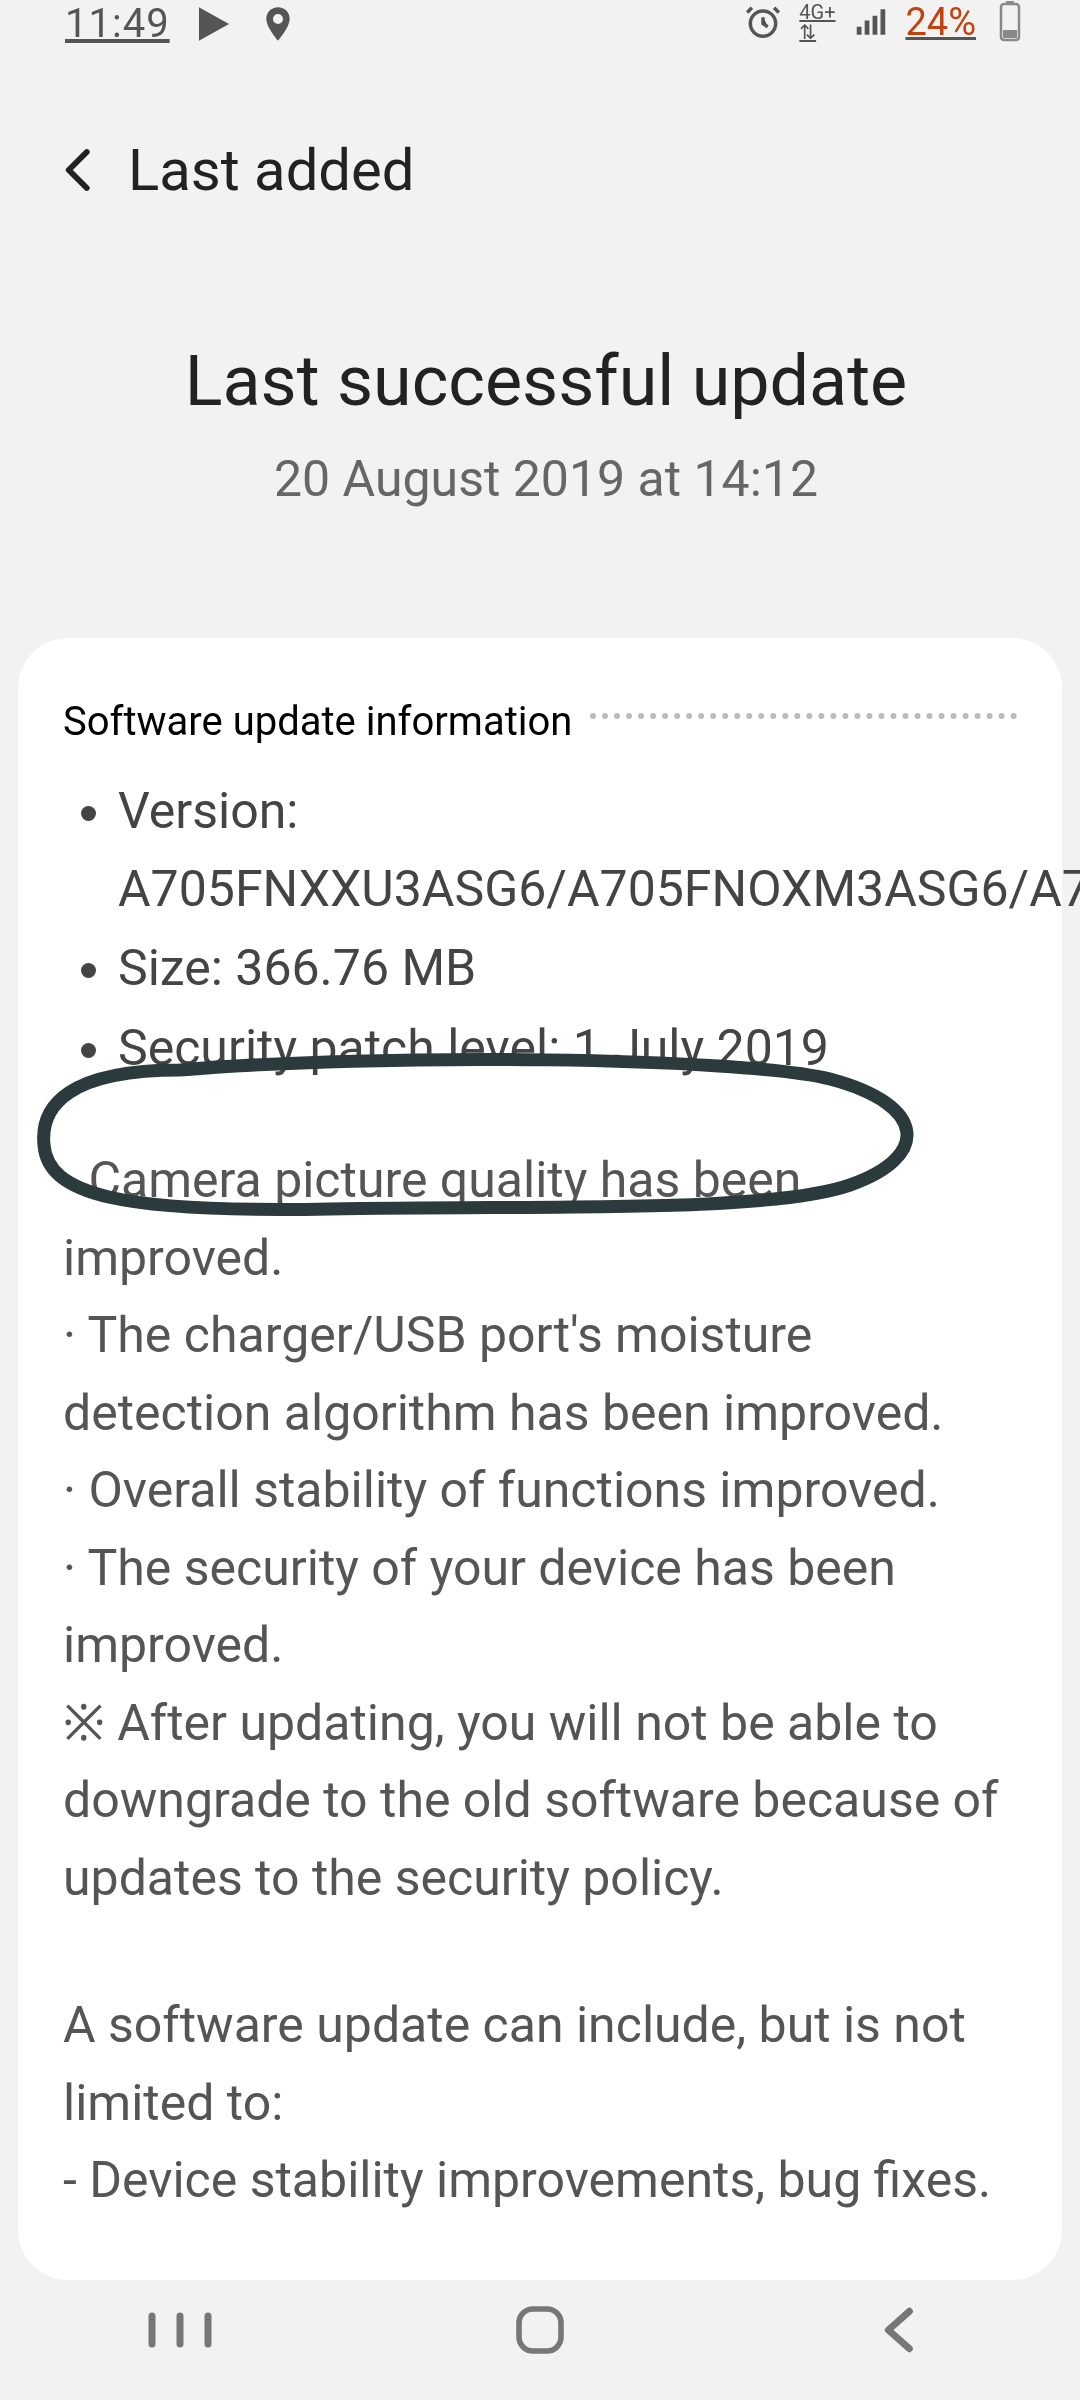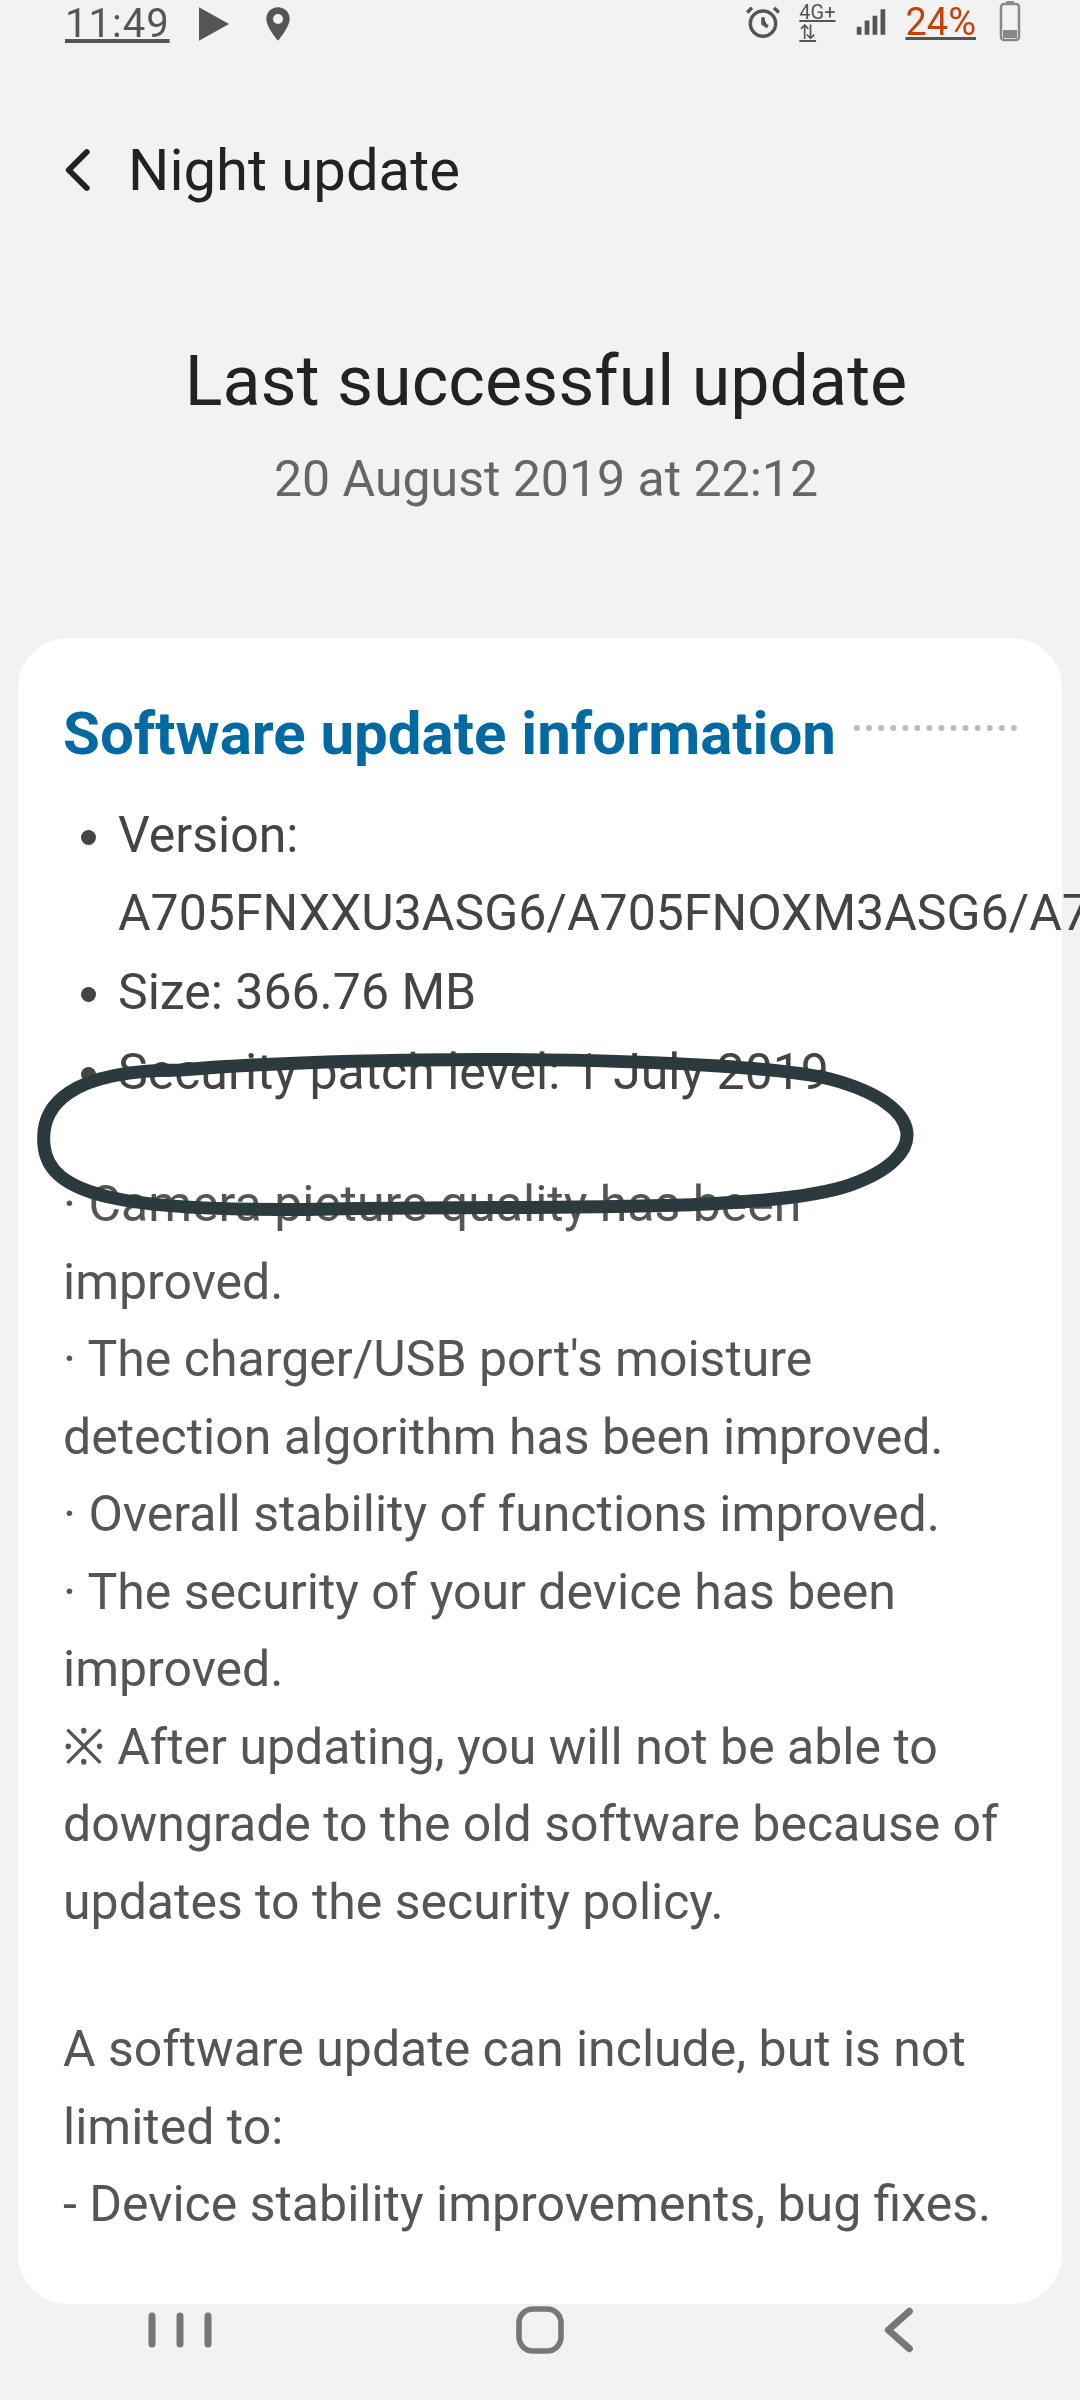--- a/index.html
+++ b/index.html
@@ -59,24 +59,24 @@
     padding: 60px 45px 60px 45px;
   }
 
   .section-header-row {
     display: flex;
     align-items: center;
     gap: 18px;
     margin-bottom: 28px;
   }
   .section-header-title {
-    font-size: 60px;
-    color: #0369a1;
+    font-size: 40px;
+    color: #000000;
     white-space: nowrap;
-    font-weight: 700;
+    font-weight: 400;
   }
   .dot-leader {
     flex: 1;
     border-bottom: 6px dotted #bbb;
     position: relative;
     top: -6px;
   }
   .collapse-icon {
     width: 50px; height: 50px;
     display:flex; align-items:center; justify-content:center;
@@ -173,26 +173,26 @@
     </span>
   </div>
 </div>
 
 <div class="page-header">
   <div class="back-button">
     <svg viewBox="0 0 24 24" width="54" height="54">
         <path fill="none" stroke="#222" stroke-width="2.6" stroke-linecap="round" stroke-linejoin="round" d="M15 4l-8 8 8 8"></path>
       </svg>
   </div>
-  <div class="page-title">Night update</div>
+  <div class="page-title">Last added</div>
 </div>
 
 <div class="hero">
   <div class="hero-title">Last successful update</div>
-  <div class="hero-sub">20 August 2019 at 22:12</div>
+  <div class="hero-sub">20 August 2019 at 14:12</div>
 </div>
 
 <div class="card">
 
   <div class="section-header-row">
     <span class="section-header-title">Software update information</span>
     <span class="dot-leader"></span>
   </div>
 
   <ul class="disc">

